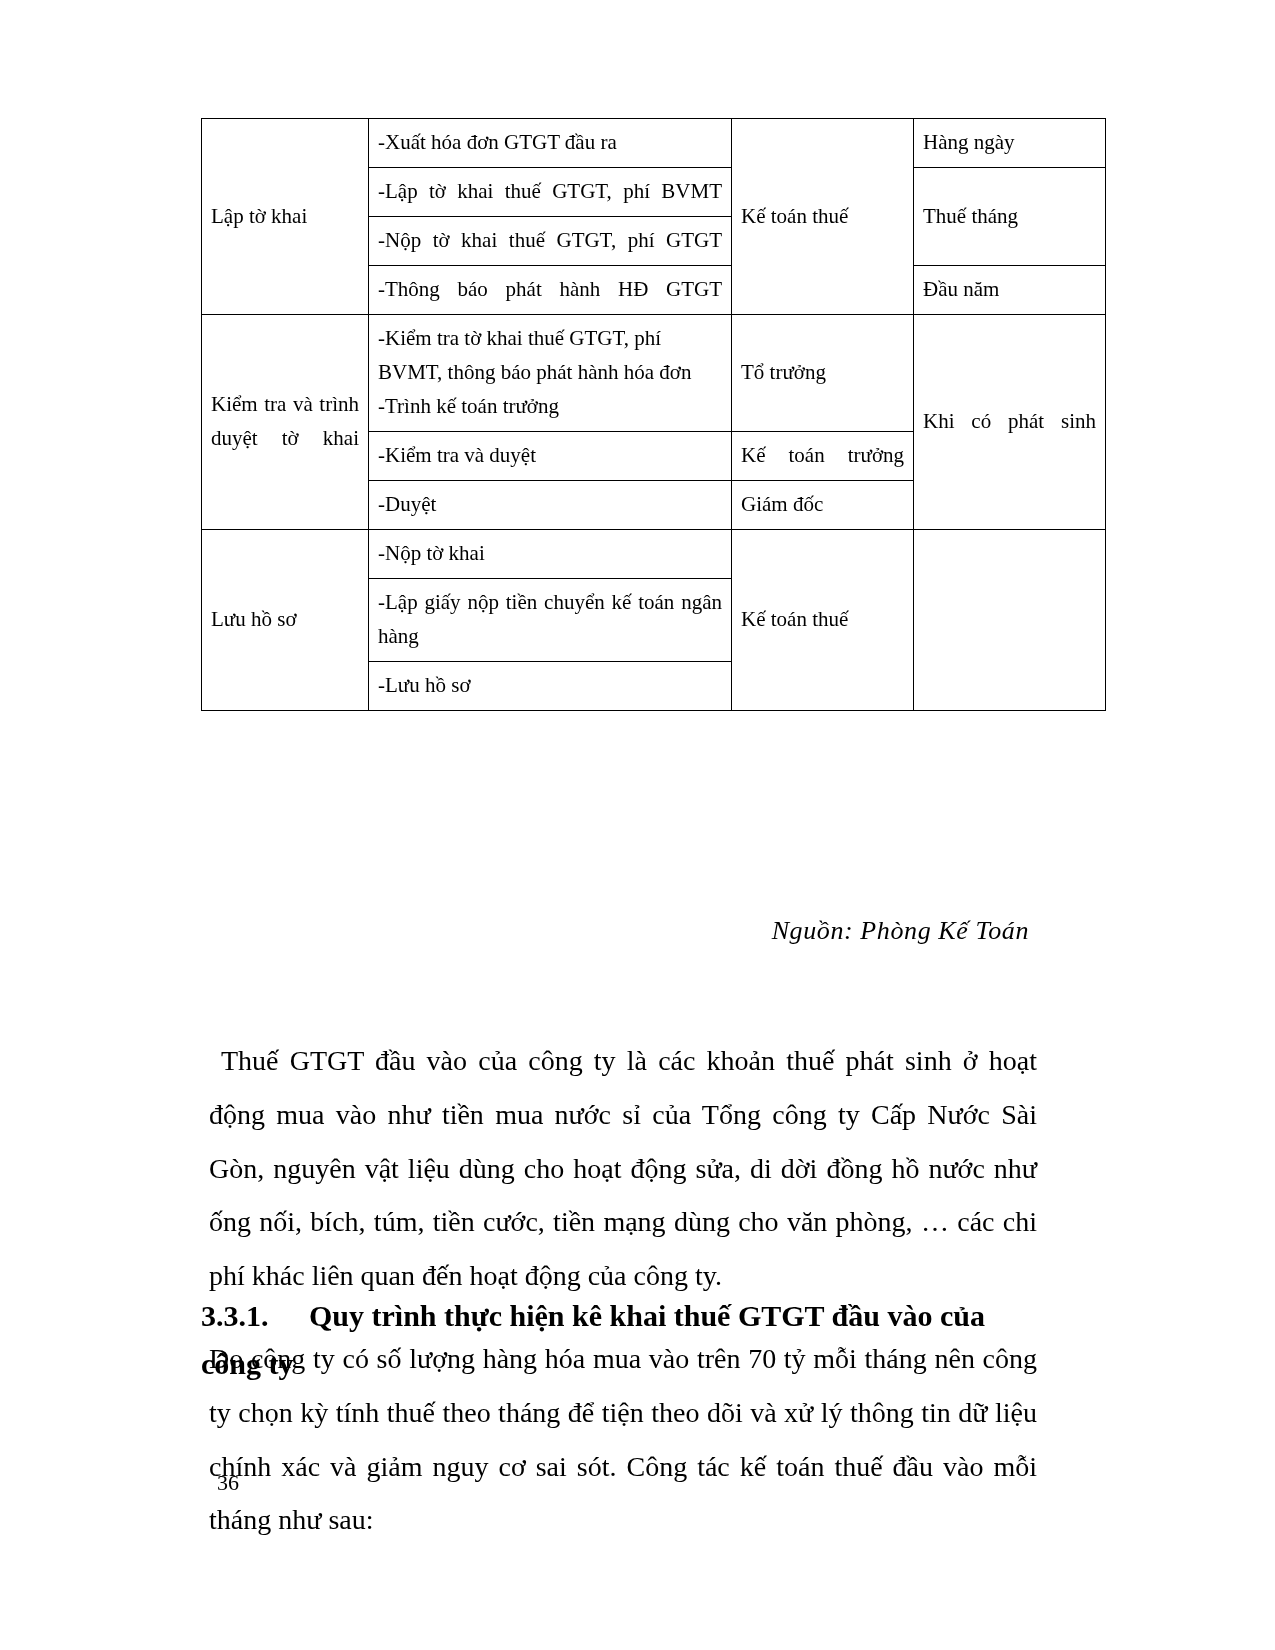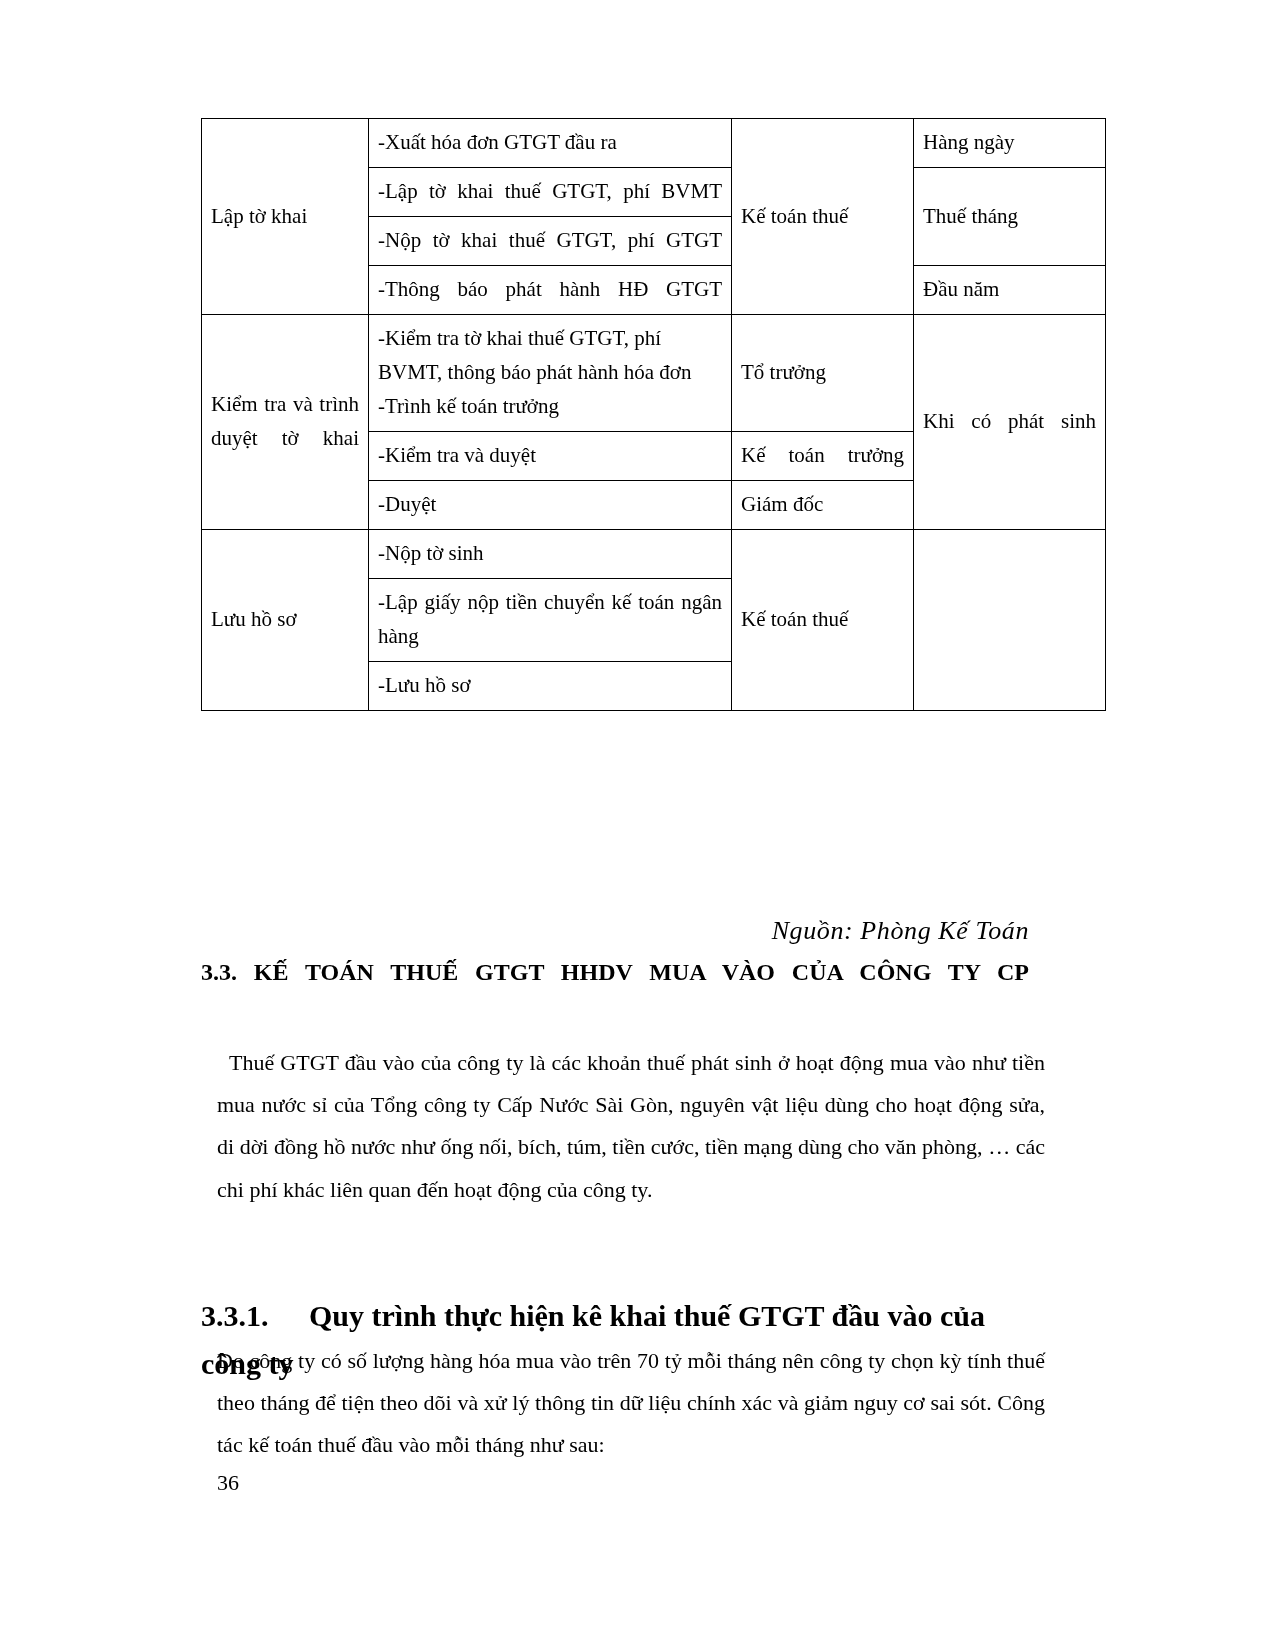--- a/index.html
+++ b/index.html
@@ -99,22 +99,22 @@
     font-weight: bold;
     line-height: 1.6;
   }
   h3.subsec .num { display: inline-block; width: 108px; }
 
   
   p.body {
     position: absolute;
     left: 0;
     width: 828px;
-    margin: 16px;
-    font-size: 22px;
+    margin: 8px;
+    font-size: 28px;
     line-height: 1.92;
     text-align: justify;
   }
   p.p1 { top: 1026px; text-indent: 12px; }
   p.p2 { top: 1324px; }
 
   
   .pagenum {
     position: absolute;
     left: 16px;
@@ -164,37 +164,36 @@
           <td class="c2 plain mid">-Kiểm tra và duyệt</td>
           <td class="c3 just mid">Kế toán trưởng</td>
         </tr>
         <tr>
           <td class="c2 plain">-Duyệt</td>
           <td class="c3 plain">Giám đốc</td>
         </tr>
 
         <tr>
           <td class="c1 plain mid" rowspan="3">Lưu hồ sơ</td>
-          <td class="c2 plain">-Nộp tờ sinh</td>
+          <td class="c2 plain">-Nộp tờ khai</td>
           <td class="c3 plain mid" rowspan="3">Kế toán thuế</td>
           <td class="c4 plain" rowspan="3"></td>
         </tr>
         <tr>
           <td class="c2 just">-Lập giấy nộp tiền chuyển kế toán ngân hàng</td>
         </tr>
         <tr>
           <td class="c2 plain">-Lưu hồ sơ</td>
         </tr>
       </tbody>
     </table>
 
     <div class="source">Nguồn: Phòng Kế Toán</div>
 
     <h2 class="sec">
-      <span class="ln1">3.3.  KẾ TOÁN THUẾ GTGT HHDV MUA VÀO CỦA CÔNG TY CP</span>
     </h2>
 
     <p class="body p1"> Thuế GTGT đầu vào của công ty là các khoản thuế phát sinh ở hoạt động mua vào như tiền mua nước sỉ của Tổng công ty Cấp Nước Sài Gòn, nguyên vật liệu dùng cho hoạt động sửa, di dời đồng hồ nước như ống nối, bích, túm, tiền cước, tiền mạng dùng cho văn phòng, … các chi phí khác liên quan đến hoạt động của công ty.</p>
 
     <h3 class="subsec">
       <span class="num">3.3.1.</span><span>Quy trình thực hiện kê khai thuế GTGT đầu vào của công ty</span>
     </h3>
 
     <p class="body p2">Do công ty có số lượng hàng hóa mua vào trên 70 tỷ mỗi tháng nên công ty chọn kỳ tính thuế theo tháng để tiện theo dõi và xử lý thông tin dữ liệu chính xác và giảm nguy cơ sai sót. Công tác kế toán thuế đầu vào mỗi tháng như sau:</p>
 

